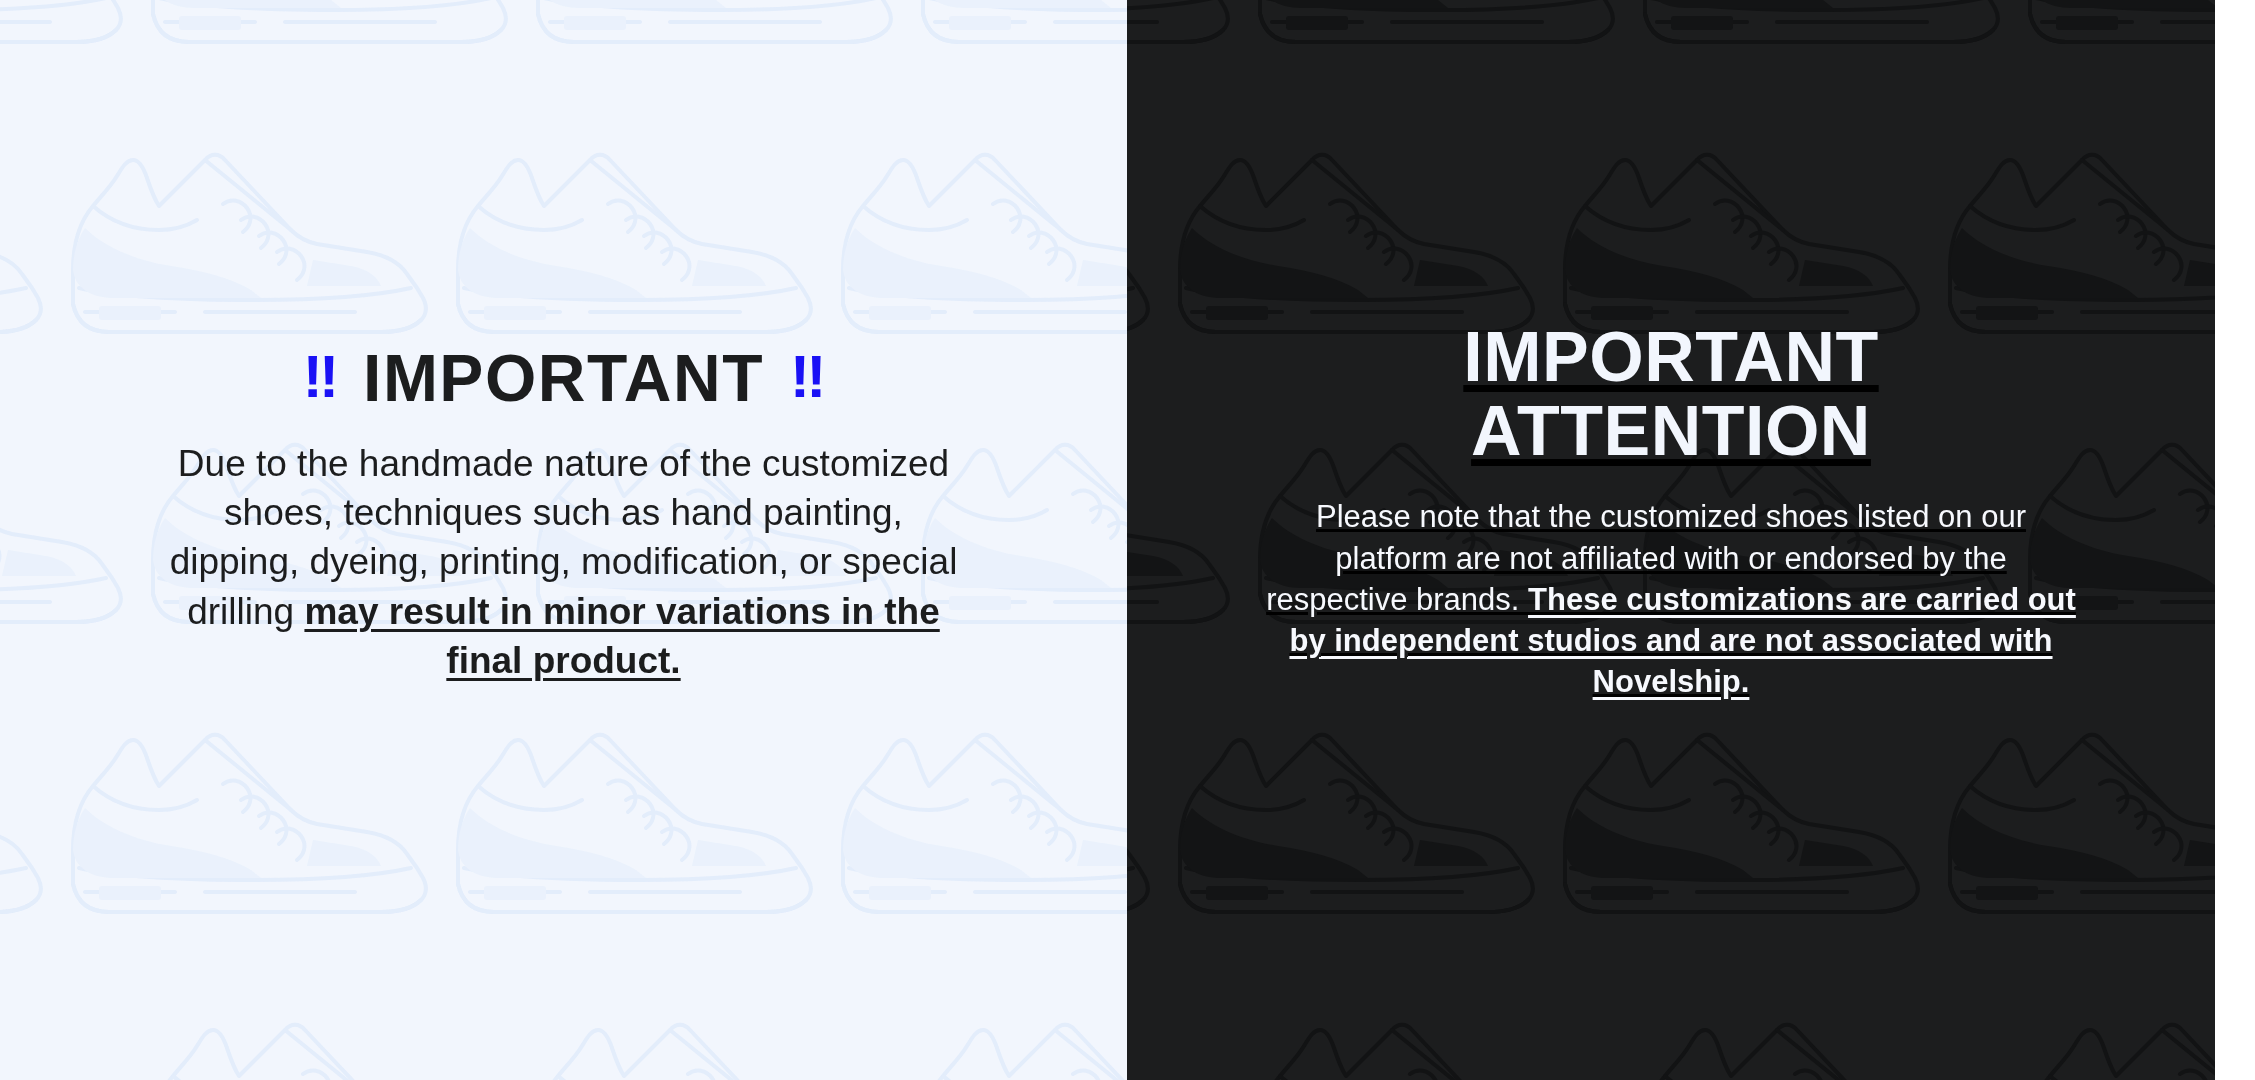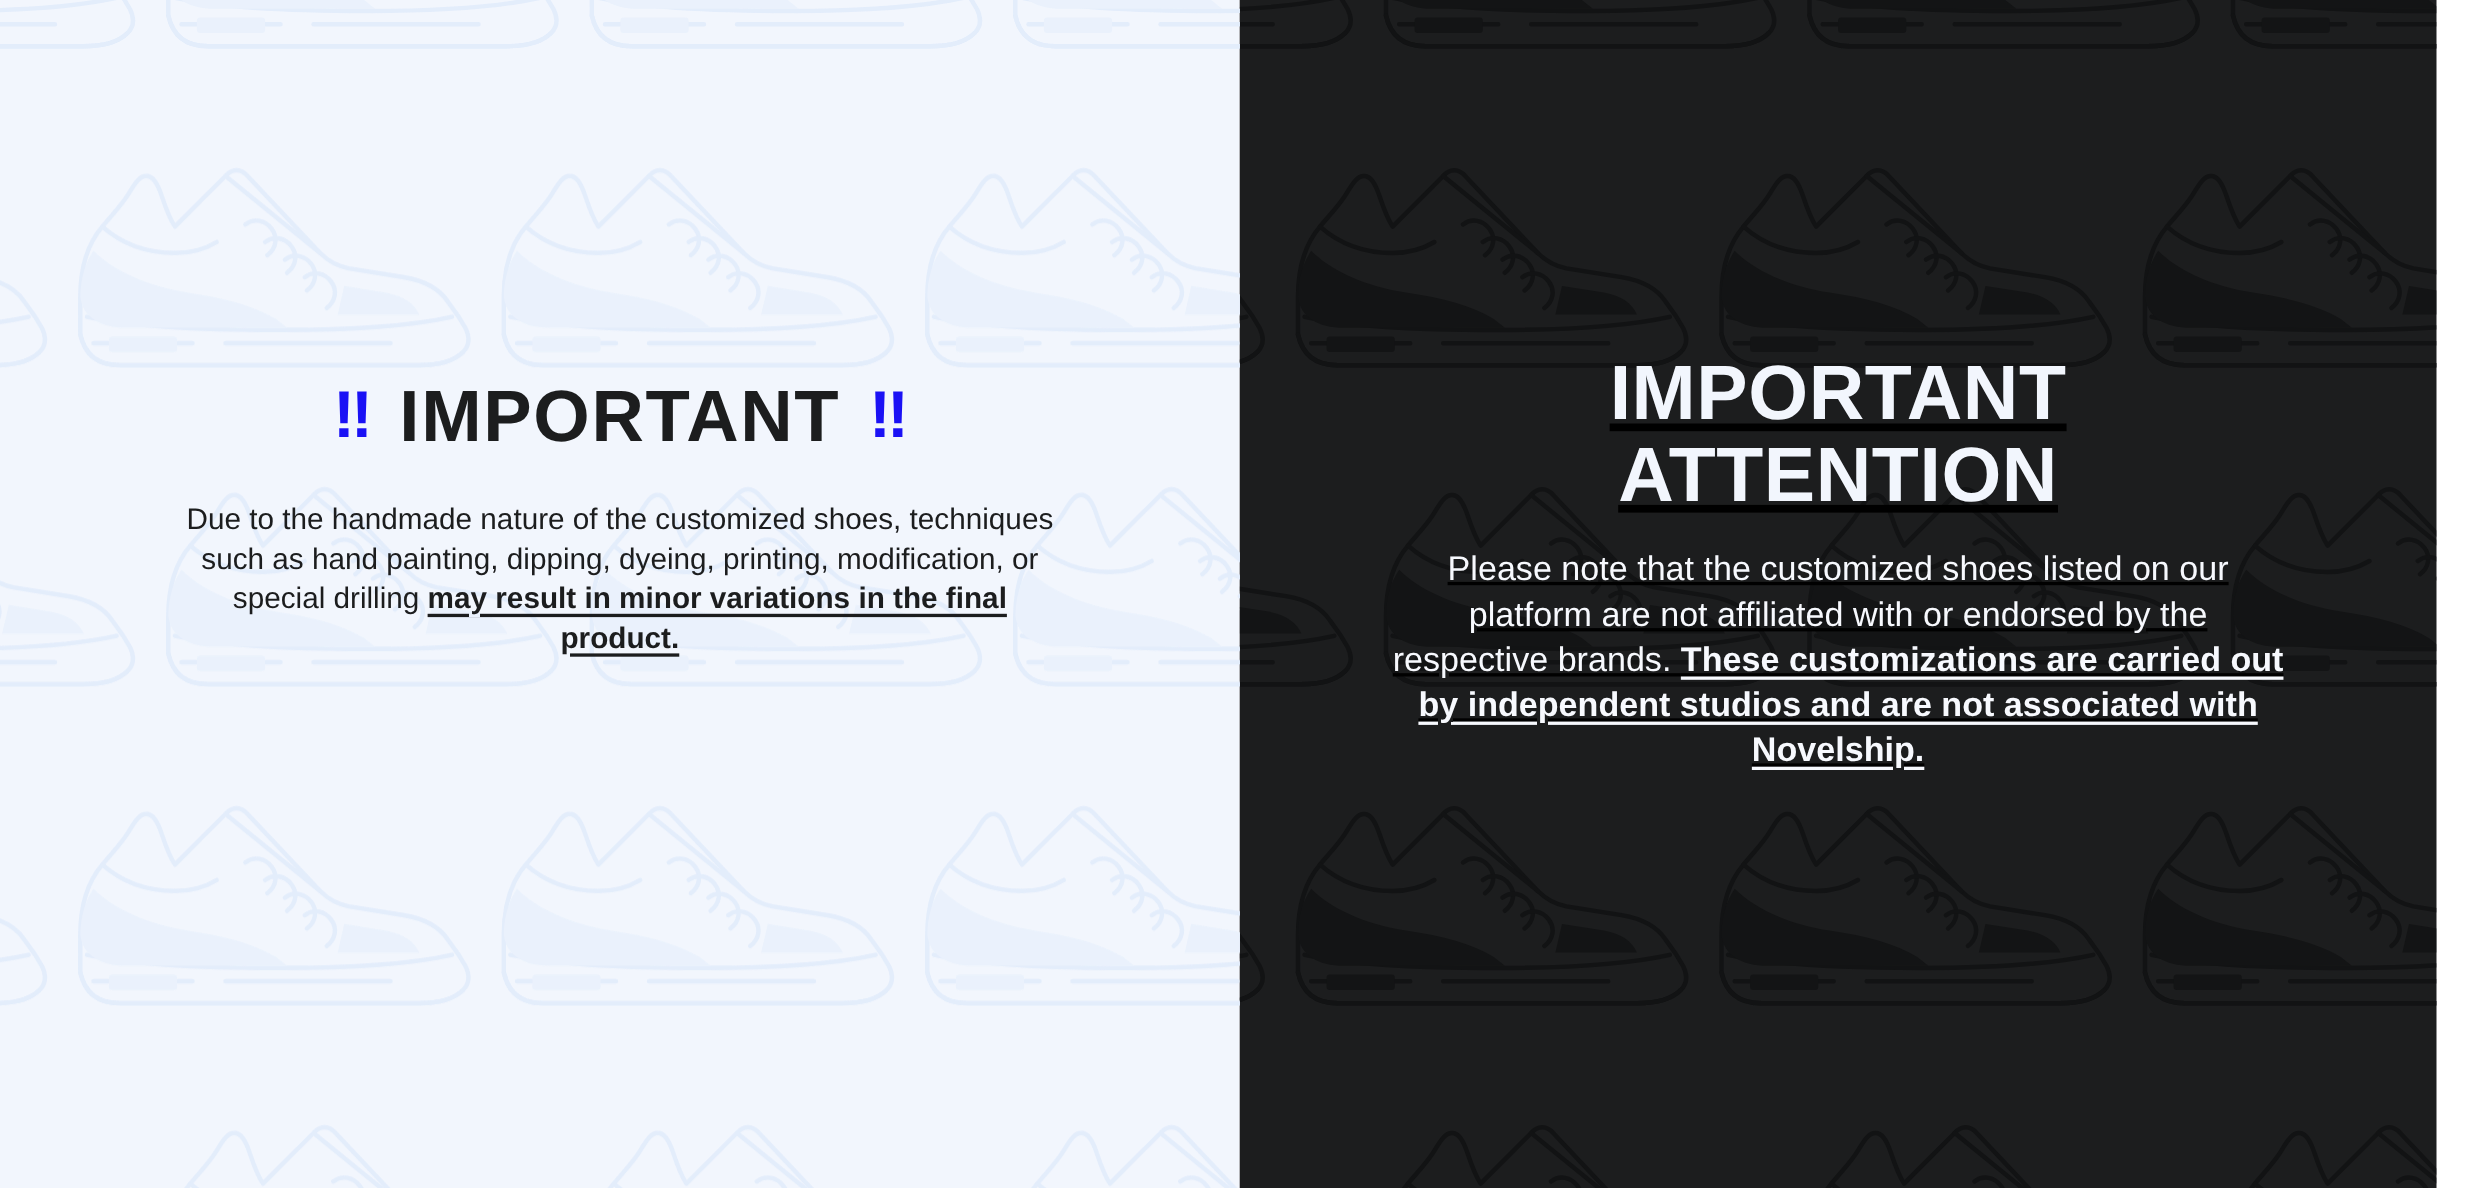--- a/index.html
+++ b/index.html
@@ -65,24 +65,24 @@
     color:#1A11F5;
     font-size:60px;
     font-weight:bold;
     letter-spacing:-2px;
     line-height:1;
     position:relative;
     top:-1px;
   }
 
   .body-left {
-    margin-top:44px;
+    margin-top:28px;
     width:800px;
     text-align:center;
-    font-size:27px;
+    font-size:37px;
     line-height:1.33;
     color:#1C1D1E;
     font-weight:normal;
   }
   .body-left .emph {
     font-weight:bold;
     text-decoration:underline;
     text-underline-offset:5px;
     text-decoration-thickness:2.5px;
   }

